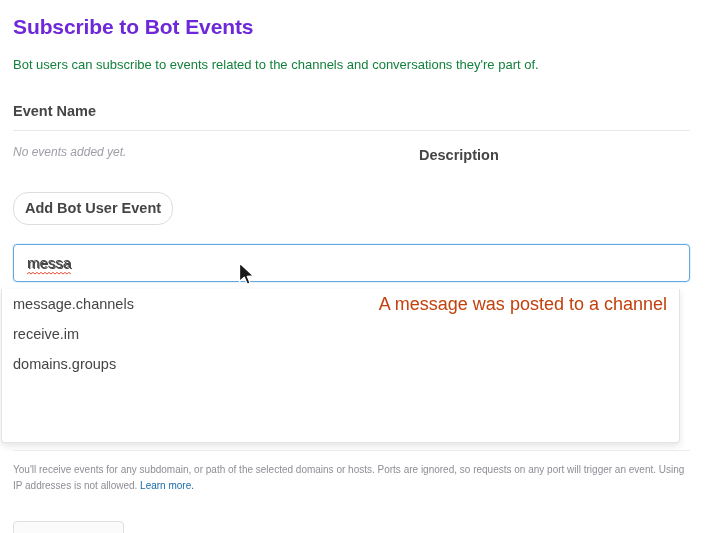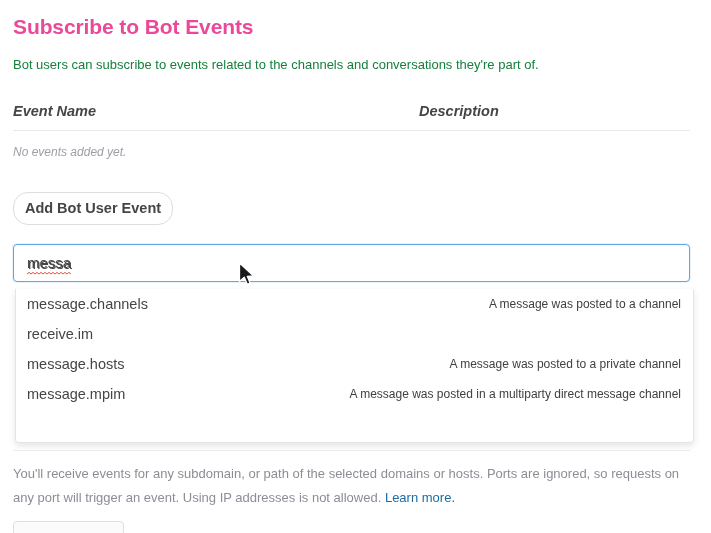--- a/index.html
+++ b/index.html
@@ -25,53 +25,52 @@
   }
 
   
   .section-title {
     position: absolute;
     left: 13px;
     top: 14px;
     font-size: 21px;
     font-weight: bold;
     letter-spacing: -0.1px;
-    color: #ec4899;
+    color: #6d28d9;
     line-height: 26px;
     white-space: nowrap;
   }
   .section-desc {
     position: absolute;
     left: 13px;
     top: 55px;
     font-size: 13px;
     color: #15803d;
     line-height: 20px;
     white-space: nowrap;
   }
 
   
   .table-head {
     position: absolute;
     left: 13px;
     top: 103px;
     width: 677px;
     height: 28px;
-    font-style: italic;
   }
   .th {
     position: absolute;
     top: 0;
     font-size: 14.5px;
     font-weight: bold;
     color: #454545;
     white-space: nowrap;
   }
   .th-event { left: 0; }
-  .th-desc  { left: 406px; }
+  .th-desc  { left: 406px; margin-top: 44px; }
 
   .table-rule {
     position: absolute;
     left: 13px;
     top: 130px;
     width: 677px;
     height: 1px;
     background: #e8e8e8;
   }
 
@@ -154,21 +153,21 @@
     top: 272px;
     width: 44px;
     height: 3px;
     pointer-events: none;
   }
 
   
   .dropdown {
     position: absolute;
     box-sizing: border-box;
-    left: 15px;
+    left: 1px;
     top: 289px;
     width: 679px;
     height: 154px;
     background: #ffffff;
     border: 1px solid #e4e4e4;
     border-top: none;
     border-radius: 0 0 4px 4px;
     box-shadow: 0 3px 7px rgba(0,0,0,0.10);
     overflow: hidden;
   }
@@ -179,42 +178,42 @@
     padding: 0 12px 0 11px;
     cursor: pointer;
     white-space: nowrap;
   }
   .dd-name {
     font-size: 14.5px;
     color: #454545;
     float: left;
   }
   .dd-descr {
-    font-size: 12px;
-    color: #404040;
+    font-size: 18px;
+    color: #c2410c;
     float: right;
     text-align: right;
   }
 
   
   .foot-rule {
     position: absolute;
     left: 13px;
     top: 450px;
     width: 677px;
     height: 1px;
     background: #ececec;
   }
   .foot-text {
     position: absolute;
     left: 13px;
     top: 462px;
     width: 680px;
-    font-size: 13px;
-    line-height: 24px;
+    font-size: 10px;
+    line-height: 16px;
     color: #8d8d96;
   }
   .foot-link {
     color: #1a6ba8;
     text-decoration: none;
   }
 
   
   .cursor {
     position: absolute;
@@ -255,28 +254,23 @@
     <div class="dd-row">
       <span class="dd-name">message.channels</span>
       <span class="dd-descr">A message was posted to a channel</span>
     </div>
 
     <div class="dd-row">
       <span class="dd-name">receive.im</span>
     </div>
 
     <div class="dd-row">
-      <span class="dd-name">message.hosts</span>
-      <span class="dd-descr">A message was posted to a private channel</span>
+      <span class="dd-name">domains.groups</span>
     </div>
 
-    <div class="dd-row">
-      <span class="dd-name">message.mpim</span>
-      <span class="dd-descr">A message was posted in a multiparty direct message channel</span>
-    </div>
 
 
   </div>
 
   <div class="foot-rule"></div>
   <div class="foot-text">
     <span>You'll receive events for any subdomain, or path of the selected domains or hosts. Ports are ignored, so requests on any port will trigger an event. Using IP addresses is not allowed. </span><a class="foot-link" href="#">Learn more.</a>
   </div>
 
   <button class="btn btn-bottom-partial"></button>

